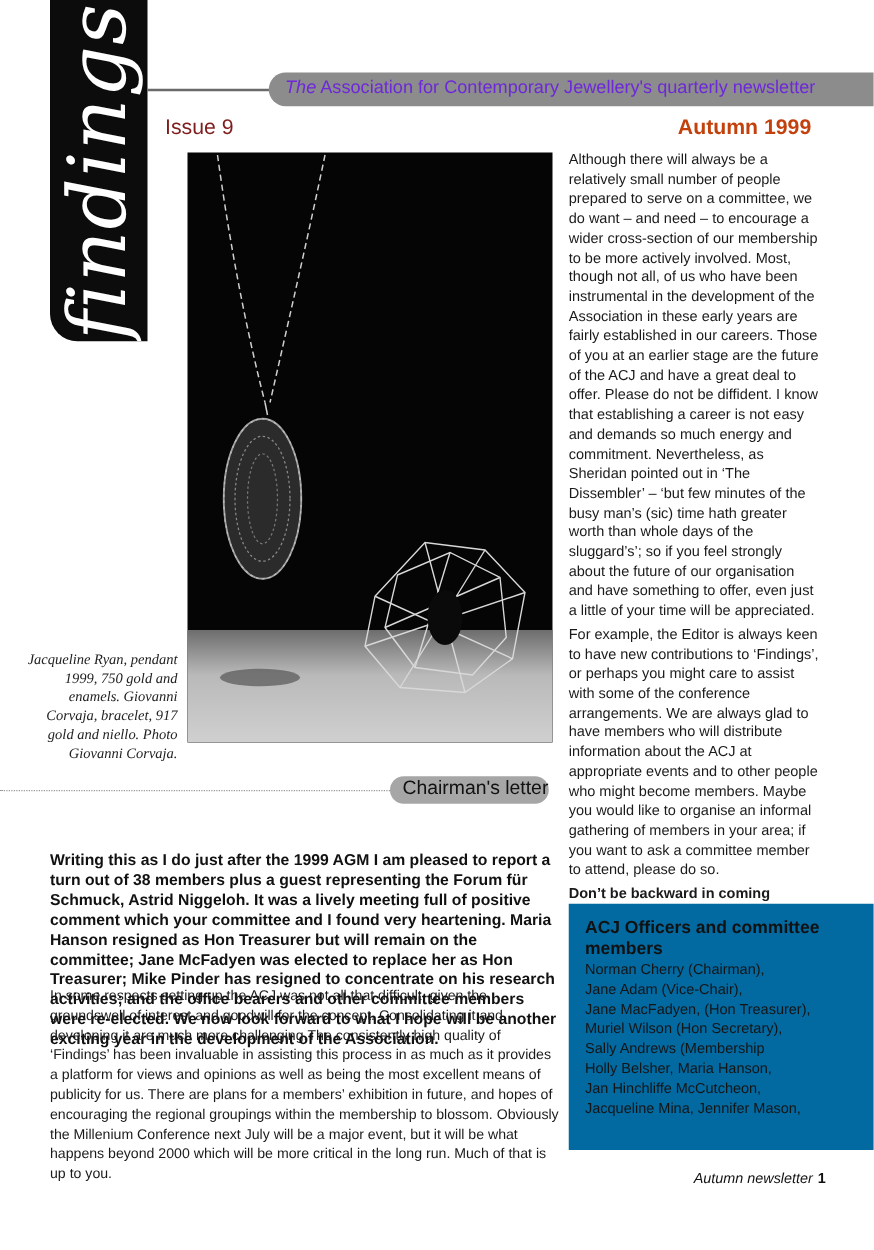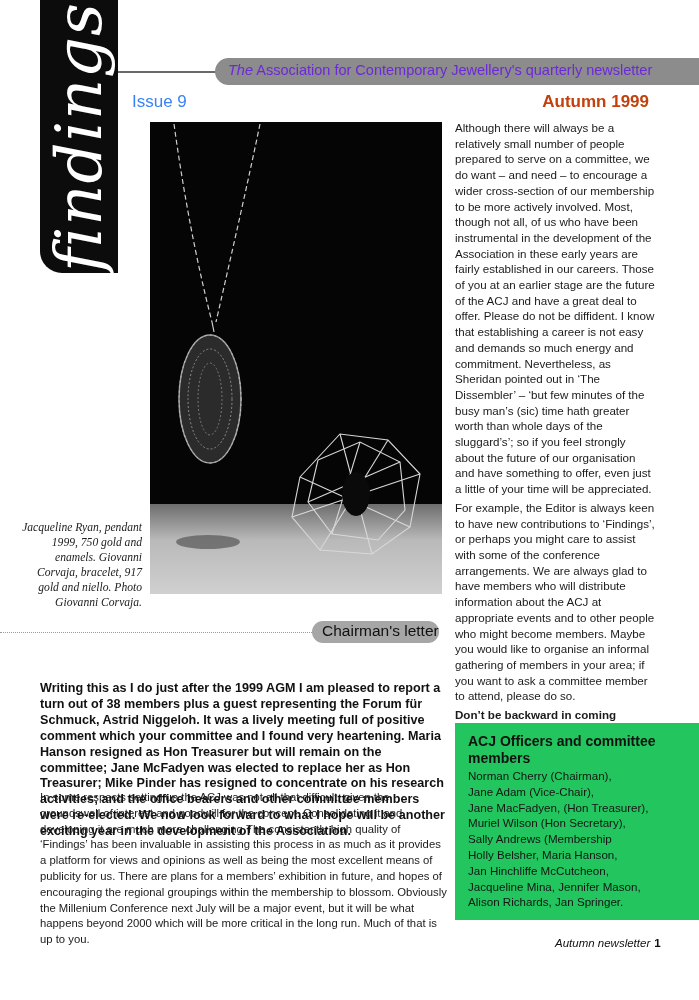--- a/index.html
+++ b/index.html
@@ -15,21 +15,21 @@
      transform: translate(-50%,-50%) rotate(-90deg);
      font-family:"DejaVu Serif", serif; font-style:italic; color:#fff;
      font-size:64px; letter-spacing:1px; white-space:nowrap; line-height:1; }
 
   .rule-line { left:118px; top:71px; width:110px; height:2px; background:#6a6a6a; }
   .tagline-pill { left:215px; top:58px; width:484px; height:27px; background:#8c8c8c;
                   border-radius:14px 0 0 14px; }
   .tagline-text { left:228px; top:62px; font-size:14.5px; color:#6d28d9; white-space:nowrap; }
   .tagline-text i { font-style:italic; }
 
-  .issue { left:132px; top:92px; font-size:17px; color:#3b82f6; }
+  .issue { left:132px; top:92px; font-size:17px; color:#7f1d1d; }
   .season { right:50px; top:92px; font-size:17px; color:#c2410c; font-weight:bold; }
 
   
   .photo { left:150px; top:122px; width:292px; height:472px; background:#050505; overflow:hidden; }
   .photo .floor { position:absolute; left:0; right:0; bottom:0; height:90px;
      background:linear-gradient(#6d6d6d,#b9b9b9 40%,#d0d0d0); }
   .photo svg { position:absolute; left:0; top:0; }
 
   .caption { left:20px; top:520px; width:122px; text-align:right;
      font-family:"Liberation Serif", serif; font-style:italic; font-size:11.6px; line-height:15px; color:#222; }
@@ -43,21 +43,21 @@
   
   .dotted-rule { left:0; top:632px; width:320px; border-top:1.5px dotted #9a9a9a; }
   .section-pill { left:312px; top:621px; width:127px; height:22px; background:#a6a6a6;
      border-radius:11px; }
   .section-title { left:322px; top:622px; font-size:15.5px; color:#111; white-space:nowrap; }
 
   .lead { left:40px; top:645px; width:410px; font-size:12.6px; line-height:15.9px; font-weight:bold; color:#111;margin-top:36px; }
   .body { left:40px; top:790px; width:410px; font-size:11.3px; line-height:15.8px; color:#1a1a1a; }
 
   
-  .officers { left:455px; top:723px; width:244px; height:197px; background:#22c55e; }
+  .officers { left:455px; top:723px; width:244px; height:197px; background:#0369a1; }
   .officers h3 { position:absolute; left:13px; top:10px; margin:0; font-size:14px; line-height:17px; font-weight:bold; width:200px; }
   .officers ul { position:absolute; left:13px; top:45px; margin:0; padding:0; list-style:none;
      font-size:11.6px; line-height:15.8px; color:#151515; }
 
   .footer { left:555px; top:937px; font-size:11.5px; color:#111; white-space:nowrap; }
   .footer i { font-style:italic; }
   .footer b { font-weight:bold; margin-left:4px; }
 </style>
 </head>
 <body>
@@ -122,17 +122,16 @@
   <h3>ACJ Officers and committee members</h3>
   <ul>
     <li>Norman Cherry (Chairman),</li>
     <li>Jane Adam (Vice-Chair),</li>
     <li>Jane MacFadyen, (Hon Treasurer),</li>
     <li>Muriel Wilson  (Hon Secretary),</li>
     <li>Sally Andrews (Membership</li>
     <li>Holly Belsher, Maria Hanson,</li>
     <li>Jan Hinchliffe McCutcheon,</li>
     <li>Jacqueline Mina, Jennifer Mason,</li>
-    <li>Alison Richards, Jan Springer.</li>
   </ul>
 </div>
 
 <div class="abs footer"><i>Autumn newsletter</i><b>1</b></div>
 
 </body></html>

